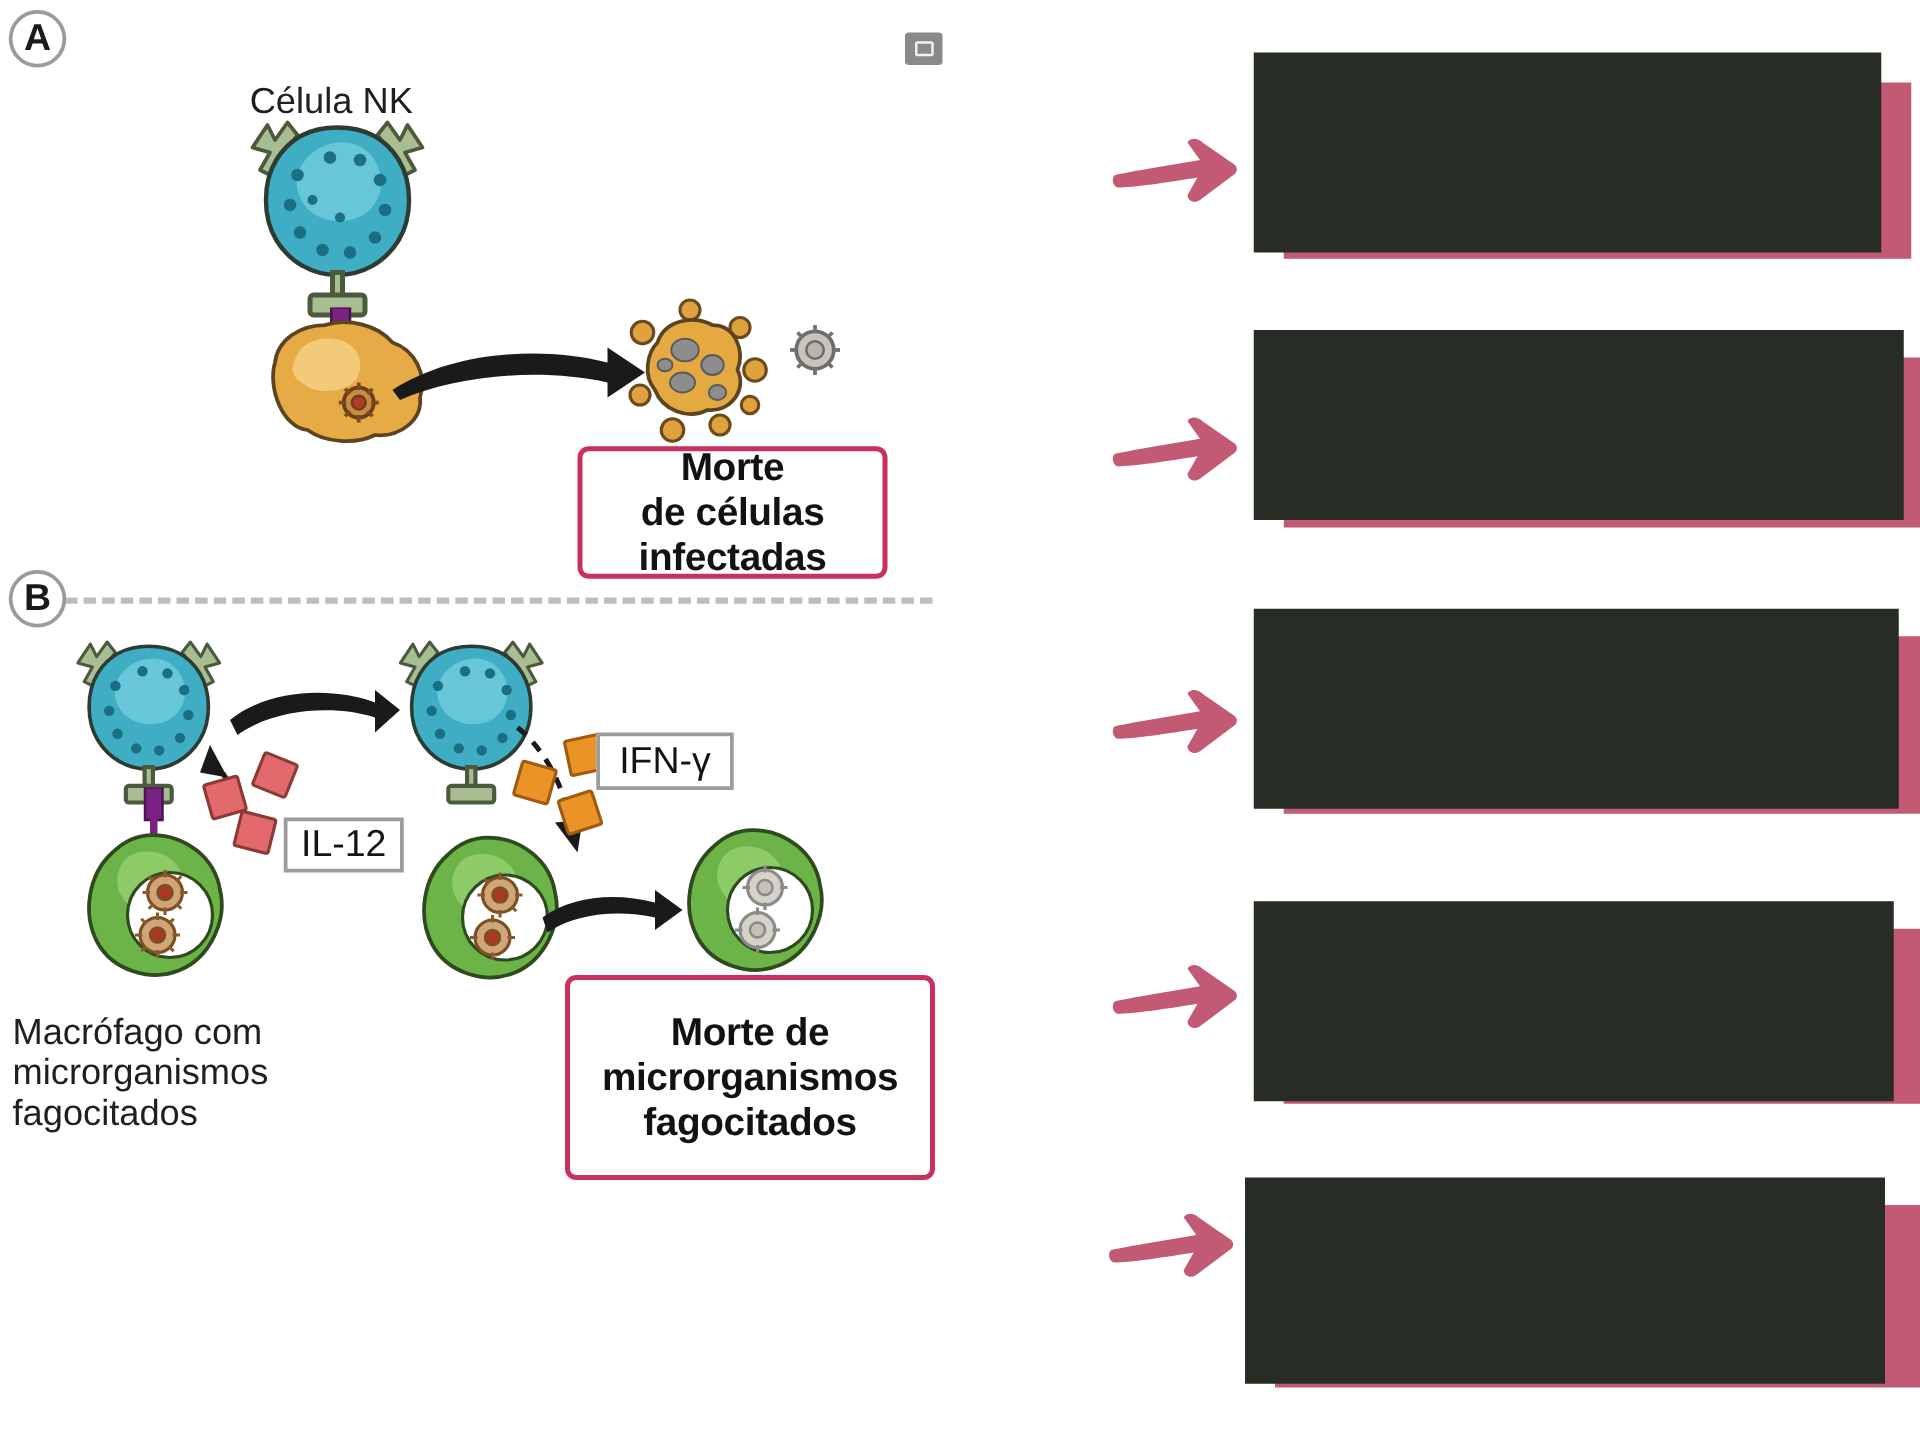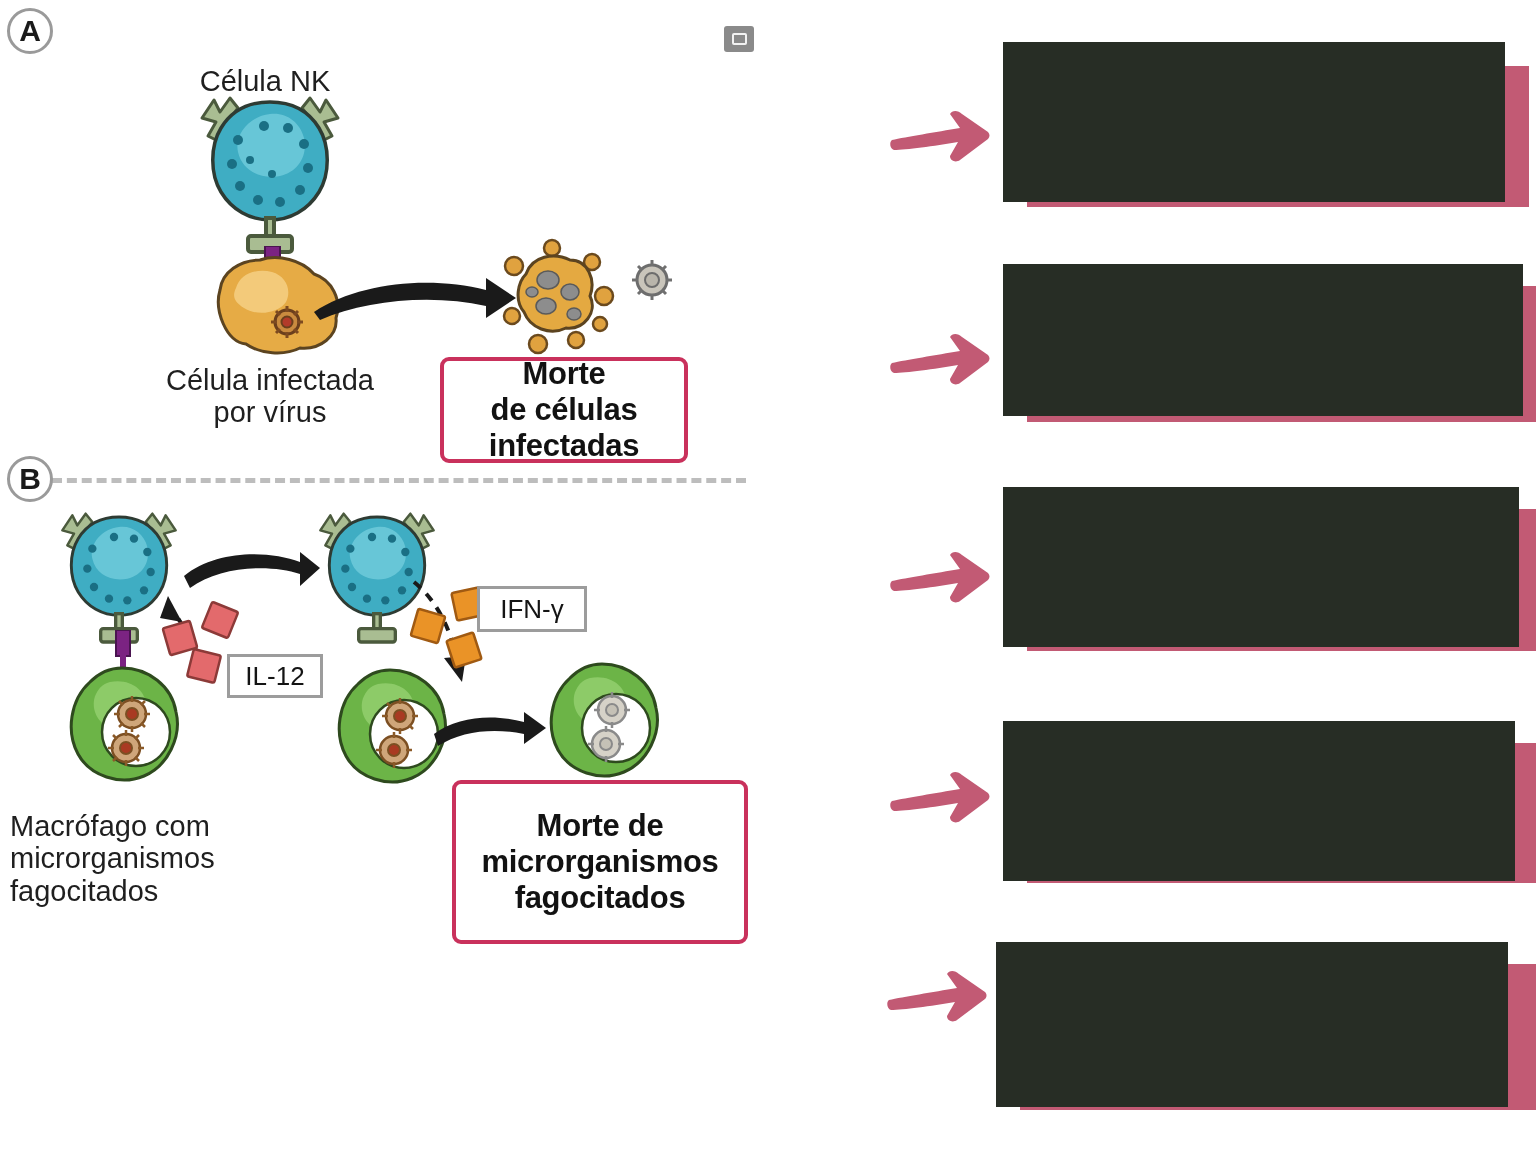--- a/index.html
+++ b/index.html
@@ -82,21 +82,21 @@
 
   .cyto-label {
     position: absolute;
     border: 3px solid #9c9c9c;
     background: #ffffff;
     box-sizing: border-box;
     display: flex;
     align-items: center;
     justify-content: center;
     font-family: "Liberation Sans", sans-serif;
-    font-size: 26px;
+    font-size: 30px;
     color: #141414;
     padding: 2px 10px;
   }
 
   .cell-svg { position: absolute; }
 
   .screenshot-chip {
     position: absolute;
     left: 724px; top: 26px;
     width: 30px; height: 26px;
@@ -219,24 +219,22 @@
         <line x1="28" y1="42" x2="28" y2="48"></line>
       <line x1="8" y1="28" x2="14" y2="28"></line>
         <line x1="42" y1="28" x2="48" y2="28"></line>
       <line x1="14" y1="14" x2="18" y2="18"></line>
         <line x1="38" y1="38" x2="42" y2="42"></line>
       <line x1="14" y1="42" x2="18" y2="38"></line>
         <line x1="38" y1="18" x2="42" y2="14"></line>
     </g>
   </svg>
 
-  <div class="fig-label" style="left:125px; top:344px; width:290px;">Célula infectada
-por vírus</div>
-
-  <div class="outcome-box" style="left:440px; top:357px; width:248px; height:106px;">Morte
+
+  <div class="outcome-box" style="left:462px; top:357px; width:248px; height:106px;">Morte
 de células
 infectadas</div>
 
   <div class="divider-dashed"></div>
 
   <div class="panel-letter" style="left:7px; top:456px;">B</div>
 
   <svg class="cell-svg" style="left:44px; top:496px;" width="150" height="152" viewBox="0 0 180 180">
     <g stroke="#4b5a3d" stroke-width="3" fill="#a9bd92" stroke-linejoin="round">
       <path d="M22,40 L34,22 L40,34 L50,20 L58,30 L46,46 L40,64 L28,58 L36,44 Z"></path>

